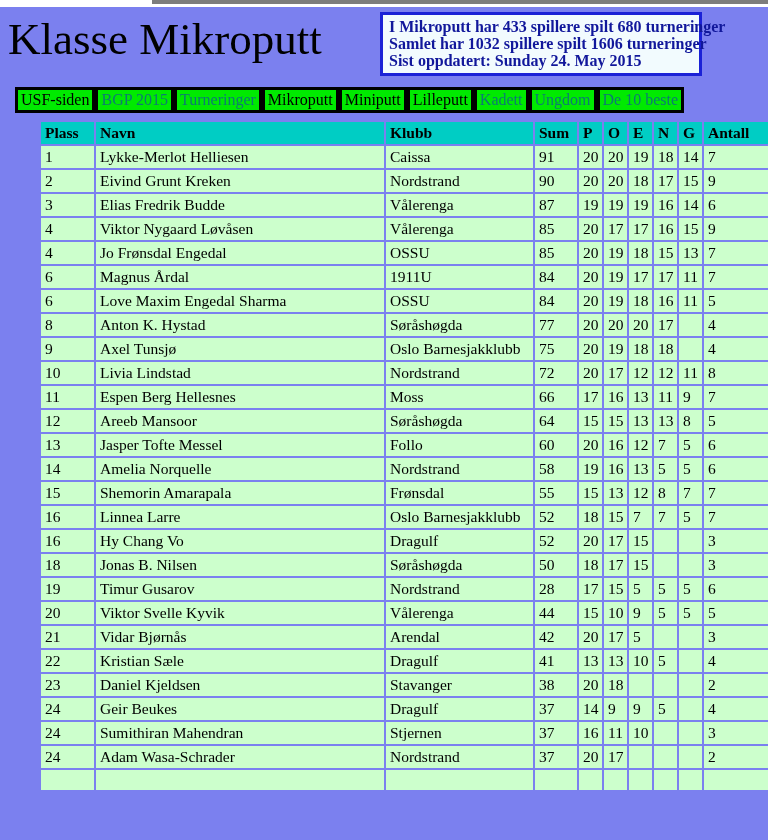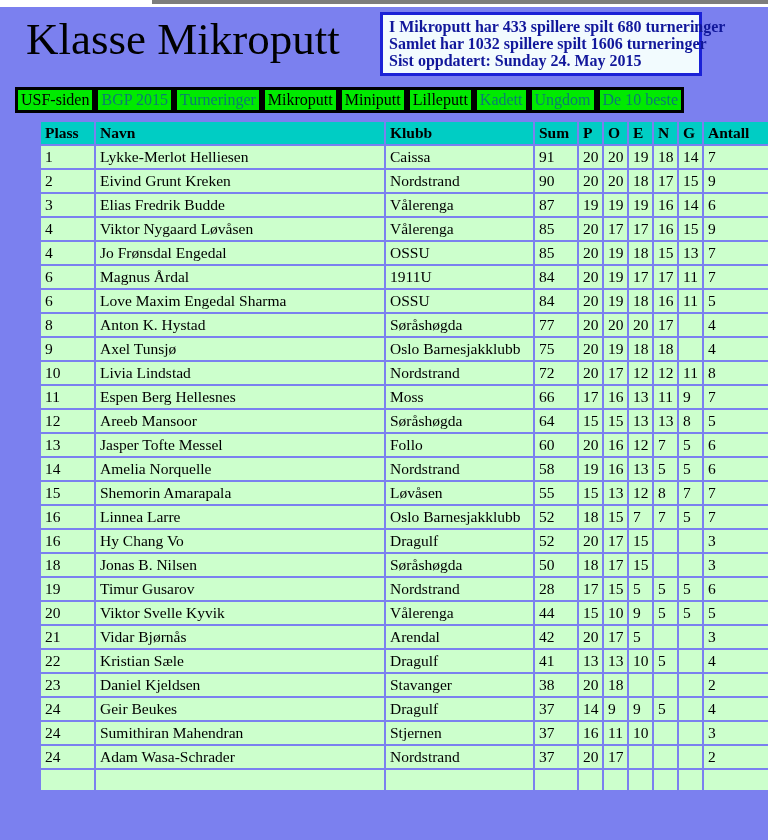--- a/index.html
+++ b/index.html
@@ -50,21 +50,21 @@
   
   .header {
     position: absolute;
     top: 7px;
     left: 0;
     width: 768px;
     height: 78px;
   }
   .page-title {
     position: absolute;
-    left: 26px;
+    left: 8px;
     top: 6px;
     font-size: 45px;
     line-height: 52px;
     color: #000000;
     font-family: "Liberation Serif", "DejaVu Serif", serif;
     font-weight: normal;
     letter-spacing: 0px;
     white-space: nowrap;
     margin: 0;
   }
@@ -395,21 +395,21 @@
             <td>19</td>
             <td>16</td>
             <td>13</td>
             <td>5</td>
             <td>5</td>
             <td>6</td>
           </tr>
           <tr>
             <td>15</td>
             <td>Shemorin Amarapala</td>
-            <td>Løvåsen</td>
+            <td>Frønsdal</td>
             <td>55</td>
             <td>15</td>
             <td>13</td>
             <td>12</td>
             <td>8</td>
             <td>7</td>
             <td>7</td>
           </tr>
           <tr>
             <td>16</td>

